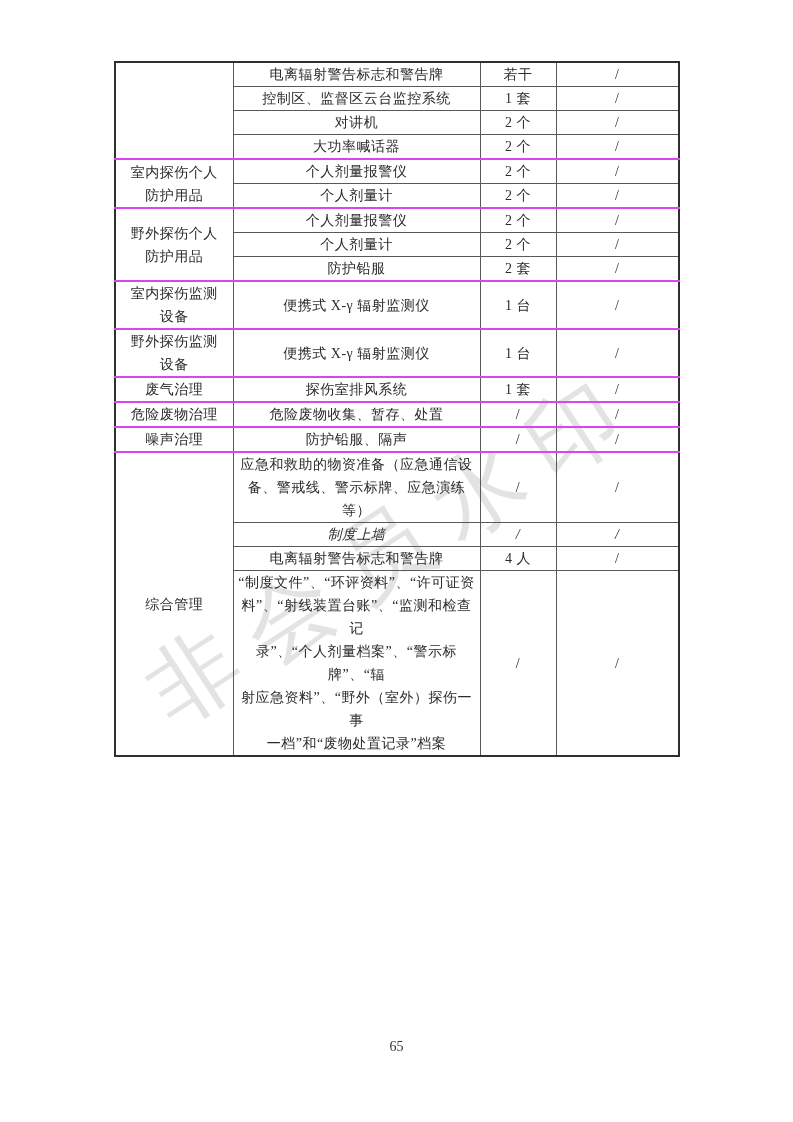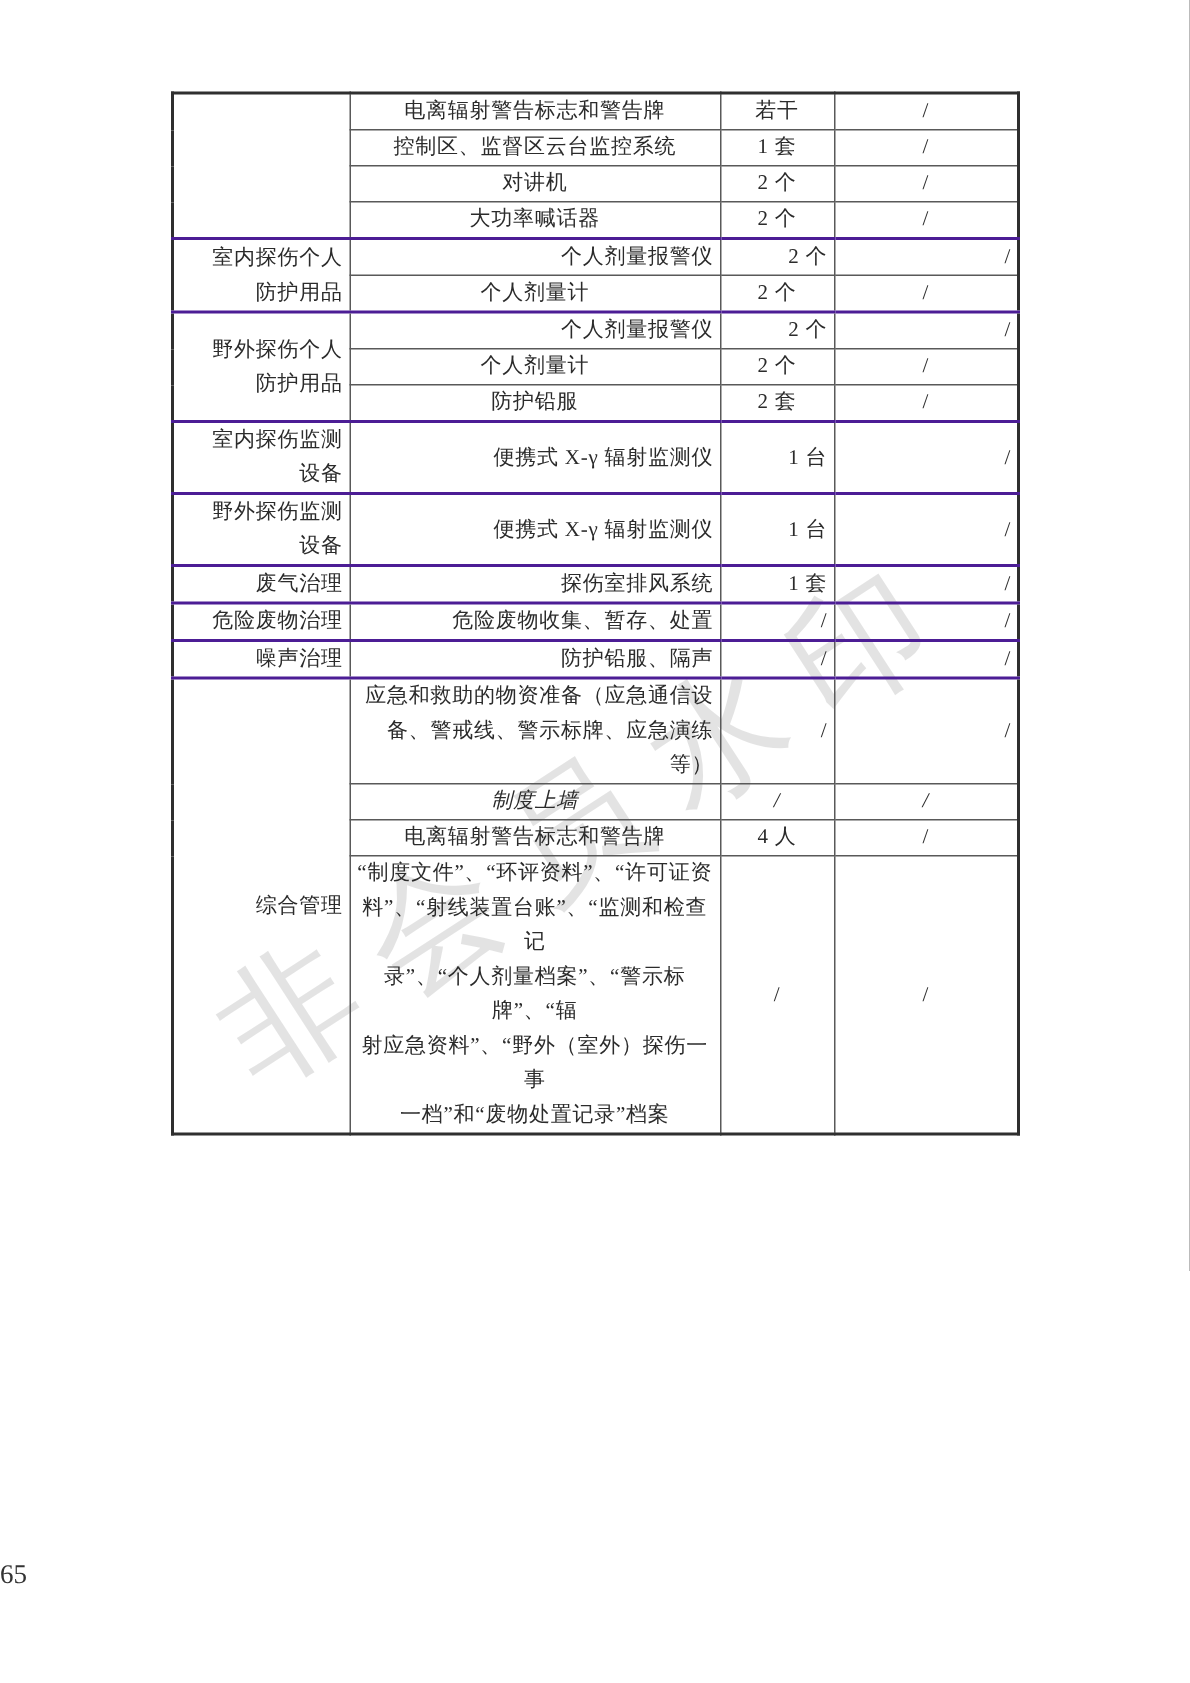--- a/index.html
+++ b/index.html
@@ -38,31 +38,32 @@
     border:1px solid #595959;
     text-align:center;
     vertical-align:middle;
     font-size:14px;
     line-height:23px;
     padding:0 4px;
     white-space:pre-line;
     letter-spacing:0.5px;
     overflow:hidden;
   }
-  tr.section > td { border-top:2px solid #4c1d95;text-align:right; }
+  tr.section > td { border-top:2px solid #d946ef; }
   tr.h24 { height:24px; }
   tr.h23 { height:23px;margin-left:36px; }
   tr.h22 { height:22px;font-style:italic; }
   tr.h38 { height:38px; }
   tr.h47 { height:47px; }
   tr.h103 { height:103px; }
   .page-number {
     position:absolute;
     left:0; right:0; top:1039px;
-    font-size:18px;
+    text-align:center;
+    font-size:14px;
     color:#333;
     z-index:1;
   }
 </style>
 </head>
 <body>
 
 <div class="page">
 
   <div class="watermark">非会员水印</div>

